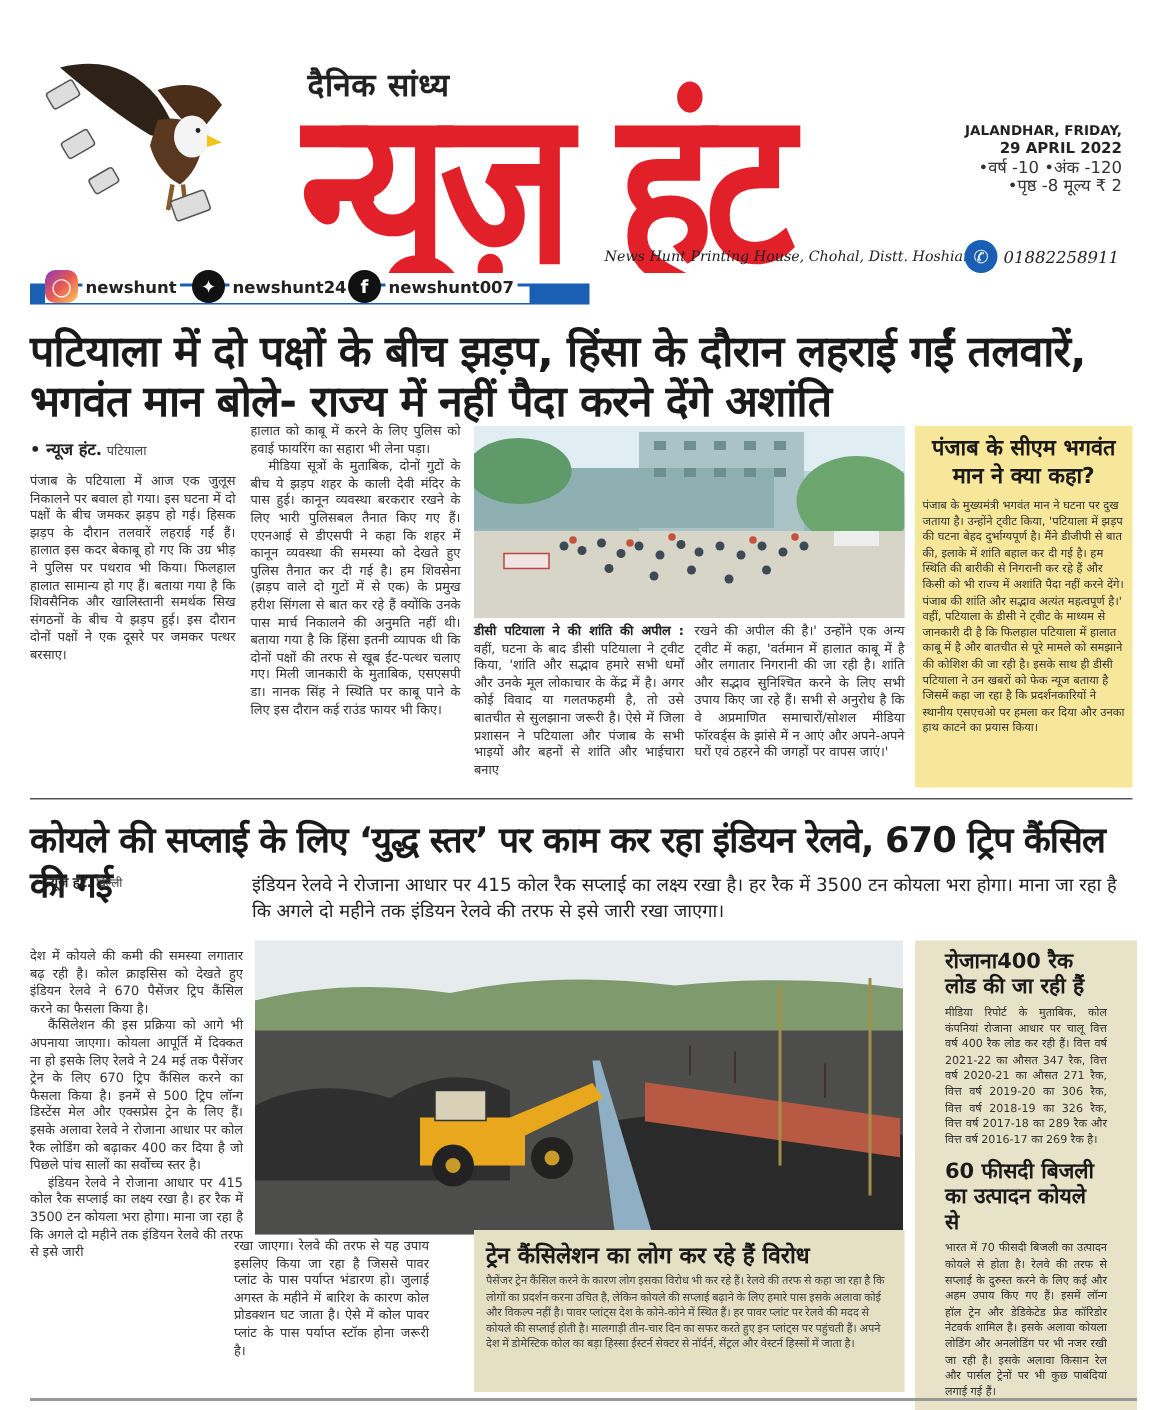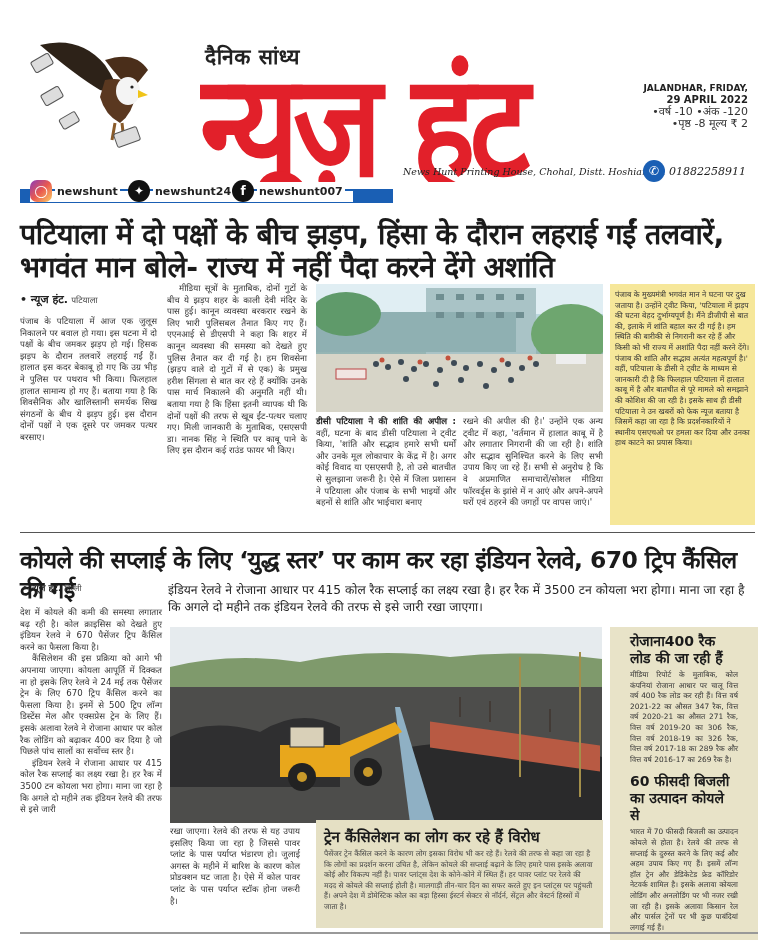--- a/index.html
+++ b/index.html
@@ -57,26 +57,26 @@
   .sidebar1 .sb-text { font-size: 7.6px; line-height: 10.6px; color: #333; }
 
   .divider { position: absolute; left: 20px; top: 532px; width: 735px; height: 1px; background: #555; }
 
   
   .second-head { position: absolute; left: 20px; top: 545px; width: 740px; font-size: 23.5px; font-weight: bold; line-height: 30px; color: #1a1a1a; letter-spacing: -0.6px; }
   .s2-byline { position: absolute; left: 22px; top: 581px; font-size: 9px; }
   .s2-byline .brand { font-weight: bold; }
   .s2-byline .loc { color: #444; font-size: 8px; }
   .s2-deck { position: absolute; left: 168px; top: 582px; width: 590px; font-size: 12.2px; line-height: 17px; color: #222; }
-  .s2-c1 { position: absolute; left: 20px; top: 607px; width: 142px; }
+  .s2-c1 { position: absolute; left: 20px; top: 633px; width: 142px; }
   .photo2 { position: absolute; left: 170px; top: 627px; width: 432px; height: 196px; overflow: hidden; background: linear-gradient(180deg, #e8ecef 0%, #d7dee2 18%, #9cab8f 28%, #6d7465 36%, #4a4b4a 55%, #3a3a3a 75%, #555 100%); }
-  .s2-c2 { position: absolute; left: 170px; top: 826px; width: 130px; }
+  .s2-c2 { position: absolute; left: 156px; top: 826px; width: 130px; }
   .box2 { position: absolute; left: 316px; top: 820px; width: 287px; height: 108px; background: #e5e0c4; padding: 8px 8px; }
   .box2 .b-title { font-size: 15px; font-weight: bold; color: #1a1a1a; line-height: 18px; margin-bottom: 3px; }
-  .box2 .b-text { font-size: 7.4px; line-height: 10.5px; color: #444; }
+  .box2 .b-text { font-size: 7.4px; line-height: 10.5px; color: #444; font-family: Liberation Serif, serif; }
   .sidebar2 { position: absolute; left: 610px; top: 627px; width: 148px; height: 369px; background: #e8e3c8; padding: 6px 20px; }
   .sidebar2 .sb-title { font-size: 14px; font-weight: bold; line-height: 17px; color: #1a1a1a; margin-bottom: 3px; }
   .sidebar2 .sb-text { font-size: 7.4px; line-height: 10.6px; color: #333; margin-bottom: 8px; text-align: justify; }
   .bottom-rule { position: absolute; left: 20px; top: 932px; width: 738px; height: 2px; background: #999; }
 </style>
 </head>
 <body>
 
 <div class="masthead">
   <div class="eagle">
@@ -133,20 +133,21 @@
 
 <div class="s1-c1">
   <div class="byline">
     <span class="brand">• न्यूज हंट.</span>
     <span class="loc">पटियाला</span>
   </div>
   <p class="col-text">पंजाब के पटियाला में आज एक जुलूस निकालने पर बवाल हो गया। इस घटना में दो पक्षों के बीच जमकर झड़प हो गई। हिसक झड़प के दौरान तलवारें लहराई गईं हैं। हालात इस कदर बेकाबू हो गए कि उग्र भीड़ ने पुलिस पर पथराव भी किया। फिलहाल हालात सामान्य हो गए हैं। बताया गया है कि शिवसैनिक और खालिस्तानी समर्थक सिख संगठनों के बीच ये झड़प हुई। इस दौरान दोनों पक्षों ने एक दूसरे पर जमकर पत्थर बरसाए।</p>
 </div>
 
 <div class="s1-c2">
+  <p class="col-text">हालात को काबू में करने के लिए पुलिस को हवाई फायरिंग का सहारा भी लेना पड़ा।</p>
   <p class="col-text" style="text-indent:12px;">मीडिया सूत्रों के मुताबिक, दोनों गुटों के बीच ये झड़प शहर के काली देवी मंदिर के पास हुई। कानून व्यवस्था बरकरार रखने के लिए भारी पुलिसबल तैनात किए गए हैं। एएनआई से डीएसपी ने कहा कि शहर में कानून व्यवस्था की समस्या को देखते हुए पुलिस तैनात कर दी गई है। हम शिवसेना (झड़प वाले दो गुटों में से एक) के प्रमुख हरीश सिंगला से बात कर रहे हैं क्योंकि उनके पास मार्च निकालने की अनुमति नहीं थी। बताया गया है कि हिंसा इतनी व्यापक थी कि दोनों पक्षों की तरफ से खूब ईंट-पत्थर चलाए गए। मिली जानकारी के मुताबिक, एसएसपी डा। नानक सिंह ने स्थिति पर काबू पाने के लिए इस दौरान कई राउंड फायर भी किए।</p>
 </div>
 
 <div class="photo1">
   <svg width="287" height="128" viewBox="0 0 287 128">
     <rect x="0" y="0" width="287" height="30" fill="#e0eef3"></rect>
     <rect x="110" y="4" width="110" height="70" fill="#a9c3c6"></rect>
     <rect x="0" y="28" width="200" height="40" fill="#8fb0b2"></rect>
     <g fill="#6f8e91">
       <rect x="120" y="10" width="8" height="6"></rect>
@@ -189,27 +190,28 @@
         <circle cx="132" cy="74" r="2.5"></circle>
         <circle cx="186" cy="76" r="2.5"></circle>
         <circle cx="214" cy="74" r="2.5"></circle>
     </g>
     <rect x="20" y="85" width="30" height="10" fill="#f1e5e1" stroke="#b44" stroke-width="1"></rect>
     <rect x="240" y="70" width="30" height="10" fill="#eee"></rect>
   </svg>
 </div>
 
 <div class="s1-c3">
-  <p class="col-text"><span class="lead">डीसी पटियाला ने की शांति की अपील :</span><span> वहीं, घटना के बाद डीसी पटियाला ने ट्वीट किया, 'शांति और सद्भाव हमारे सभी धर्मों और उनके मूल लोकाचार के केंद्र में है। अगर कोई विवाद या एसएसपी है, तो उसे बातचीत से सुलझाना जरूरी है। ऐसे में जिला प्रशासन ने पटियाला और पंजाब के सभी भाइयों और बहनों से शांति और भाईचारा बनाए</span></p>
+  <p class="col-text"><span class="lead">डीसी पटियाला ने की शांति की अपील :</span><span> वहीं, घटना के बाद डीसी पटियाला ने ट्वीट किया, 'शांति और सद्भाव हमारे सभी धर्मों और उनके मूल लोकाचार के केंद्र में है। अगर कोई विवाद या गलतफहमी है, तो उसे बातचीत से सुलझाना जरूरी है। ऐसे में जिला प्रशासन ने पटियाला और पंजाब के सभी भाइयों और बहनों से शांति और भाईचारा बनाए</span></p>
 </div>
 <div class="s1-c4">
   <p class="col-text">रखने की अपील की है।' उन्होंने एक अन्य ट्वीट में कहा, 'वर्तमान में हालात काबू में है और लगातार निगरानी की जा रही है। शांति और सद्भाव सुनिश्चित करने के लिए सभी उपाय किए जा रहे हैं। सभी से अनुरोध है कि वे अप्रमाणित समाचारों/सोशल मीडिया फॉरवर्ड्स के झांसे में न आएं और अपने-अपने घरों एवं ठहरने की जगहों पर वापस जाएं।'</p>
 </div>
 
 <aside class="sidebar1">
+  <div class="sb-title">पंजाब के सीएम भगवंत मान ने क्या कहा?</div>
   <p class="sb-text">पंजाब के मुख्यमंत्री भगवंत मान ने घटना पर दुख जताया है। उन्होंने ट्वीट किया, 'पटियाला में झड़प की घटना बेहद दुर्भाग्यपूर्ण है। मैंने डीजीपी से बात की, इलाके में शांति बहाल कर दी गई है। हम स्थिति की बारीकी से निगरानी कर रहे हैं और किसी को भी राज्य में अशांति पैदा नहीं करने देंगे। पंजाब की शांति और सद्भाव अत्यंत महत्वपूर्ण है।' वहीं, पटियाला के डीसी ने ट्वीट के माध्यम से जानकारी दी है कि फिलहाल पटियाला में हालात काबू में है और बातचीत से पूरे मामले को समझाने की कोशिश की जा रही है। इसके साथ ही डीसी पटियाला ने उन खबरों को फेक न्यूज बताया है जिसमें कहा जा रहा है कि प्रदर्शनकारियों ने स्थानीय एसएचओ पर हमला कर दिया और उनका हाथ काटने का प्रयास किया।</p>
 </aside>
 
 <div class="divider"></div>
 
 <h2 class="second-head">कोयले की सप्लाई के लिए ‘युद्ध स्तर’ पर काम कर रहा इंडियन रेलवे, 670 ट्रिप कैंसिल की गई</h2>
 <div class="s2-byline">
   <span class="brand">• न्यूज हंट.</span>
   <span class="loc">दिल्ली</span>
 </div>

